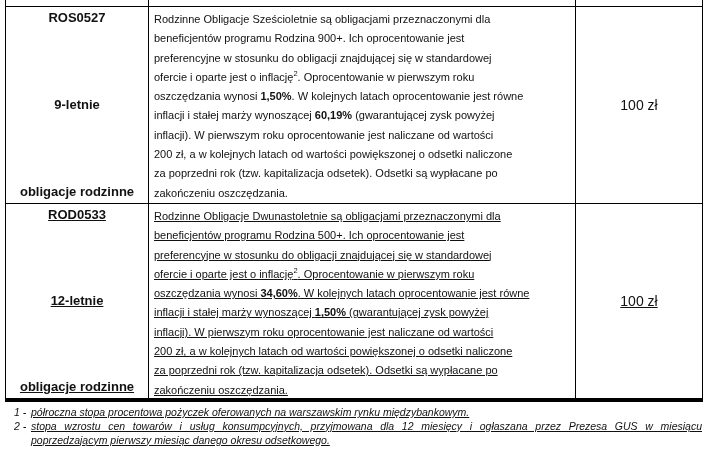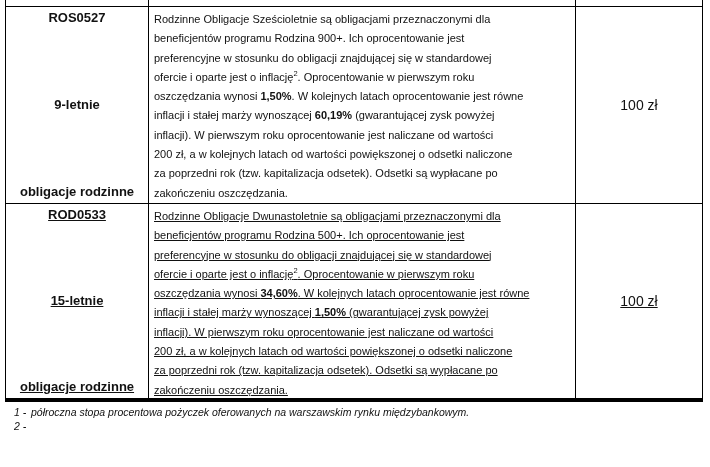--- a/index.html
+++ b/index.html
@@ -21,21 +21,21 @@
   .td-desc { padding: 3px 4px 0 5px; font-size: 11px; line-height: 19.3px; white-space: pre-wrap; }
   .td-desc b { font-weight: bold; }
   .td-desc sup { font-size: 7.5px; line-height: 0; }
   .td-price { display: flex; align-items: center; justify-content: center; font-size: 14px; }
 
   
   .footnotes { position: absolute; left: 14px; top: 406px; width: 688px;
                font-style: italic; font-size: 10.5px; line-height: 13.8px; color: #111; }
   .fn { display: flex; }
   .fn-marker { flex: 0 0 17px; width: 17px; }
-  .fn-text { flex: 1; min-width: 0; }
+  .fn-text { flex: 1; min-width: 0; text-decoration: underline; }
   .justify-full { text-align: justify; text-align-last: justify; }
 </style>
 </head>
 <body>
 
 <div class="page">
 
   <div class="tbl">
 
     <div class="tr tr-partial">
@@ -61,21 +61,21 @@
 za poprzedni rok (tzw. kapitalizacja odsetek). Odsetki są wypłacane po
 zakończeniu oszczędzania.</span></div>
       <div class="td td-price">
         <span>100 zł</span>
       </div>
     </div>
 
     <div class="tr tr-row2">
       <div class="td td-name">
         <div>ROD0533</div>
-        <div>15-letnie</div>
+        <div>12-letnie</div>
         <div>obligacje rodzinne</div>
       </div>
       <div class="td td-desc"><span>Rodzinne Obligacje Dwunastoletnie są obligacjami przeznaczonymi dla
 beneficjentów programu Rodzina 500+. Ich oprocentowanie jest
 preferencyjne w stosunku do obligacji znajdującej się w standardowej
 ofercie i oparte jest o inflację</span><sup>2</sup><span>. Oprocentowanie w pierwszym roku
 oszczędzania wynosi </span><b>34,60%</b><span>. W kolejnych latach oprocentowanie jest równe
 inflacji i stałej marży wynoszącej </span><b>1,50%</b><span> (gwarantującej zysk powyżej
 inflacji). W pierwszym roku oprocentowanie jest naliczane od wartości
 200 zł, a w kolejnych latach od wartości powiększonej o odsetki naliczone
@@ -91,17 +91,19 @@
   <div class="footnotes">
     <div class="fn">
       <span class="fn-marker">1 -</span>
       <div class="fn-text">
         <div>półroczna stopa procentowa pożyczek oferowanych na warszawskim rynku międzybankowym.</div>
       </div>
     </div>
     <div class="fn">
       <span class="fn-marker">2 -</span>
       <div class="fn-text">
+        <div class="justify-full">stopa wzrostu cen towarów i usług konsumpcyjnych, przyjmowana dla 12 miesięcy i ogłaszana przez Prezesa GUS w miesiącu</div>
+        <div>poprzedzającym pierwszy miesiąc danego okresu odsetkowego.</div>
       </div>
     </div>
   </div>
 
 </div>
 
 </body></html>

